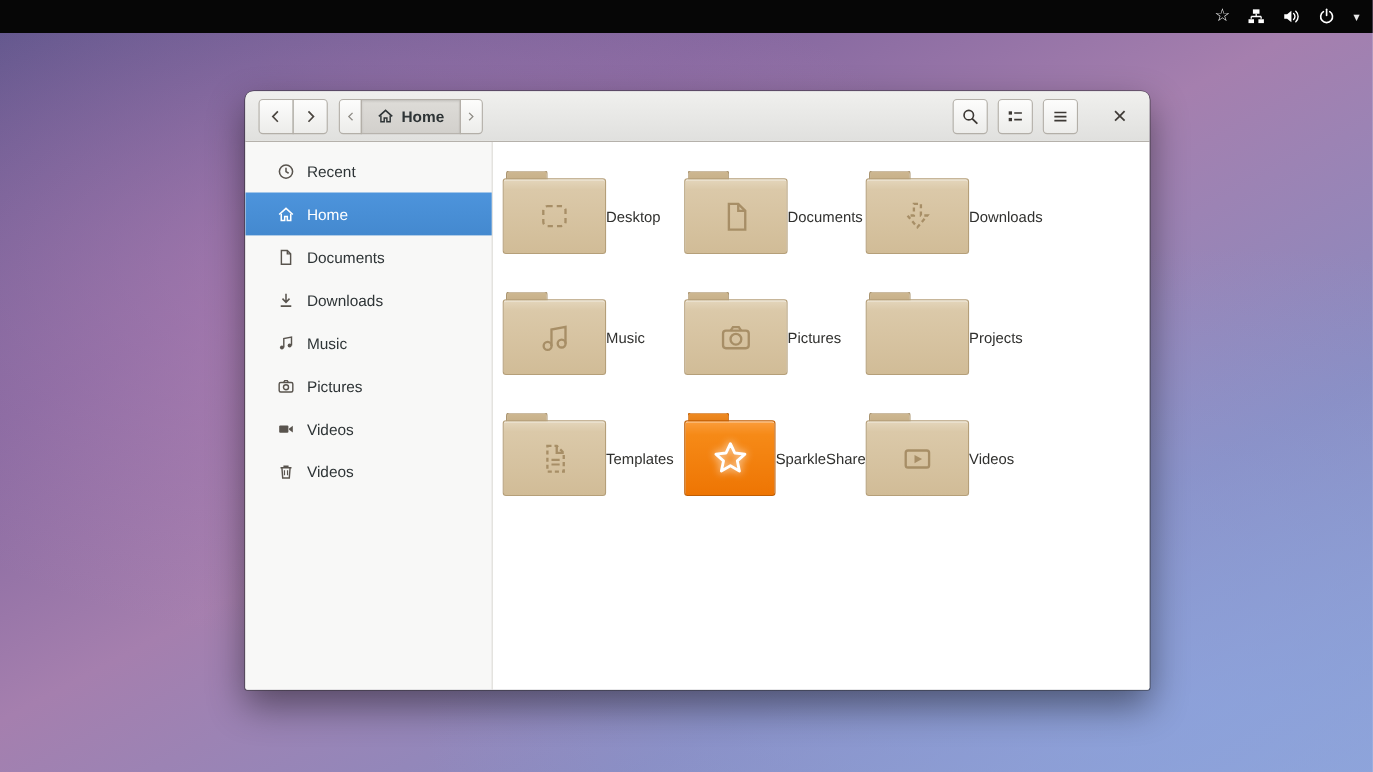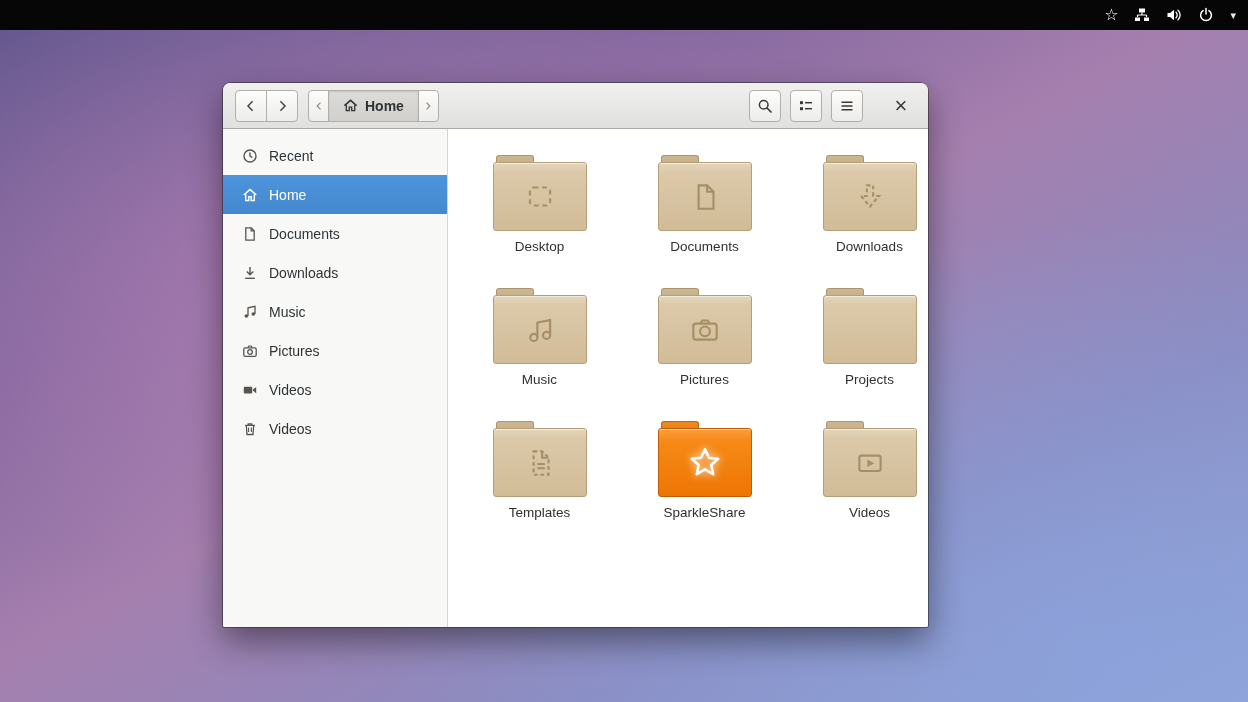--- a/index.html
+++ b/index.html
@@ -18,21 +18,21 @@
     position:absolute; top:0; left:0; right:0; height:30px;
     background:#060606; display:flex; align-items:center; justify-content:flex-end;
     padding-right:12px; gap:16px;
   }
   .tbicon { color:#fff; display:flex; align-items:center; justify-content:center; height:30px; cursor:default; }
   .tbicon.star { font-size:16px; line-height:30px; }
   .tbicon.chev { font-size:11px; color:#e8e8e8; }
 
   
   .window {
-    position:absolute; left:223px; top:83px; width:705px; height:544px;
+    position:absolute; left:223px; top:83px; width:822px; height:544px;
     border-radius:8px 8px 2px 2px;
     box-shadow:0 0 0 1px rgba(40,40,40,.55), 0 14px 34px rgba(0,0,0,.45);
     background:#fff; display:flex; flex-direction:column;
   }
   .headerbar {
     height:46px; flex:0 0 46px; border-radius:7px 7px 0 0;
     background:linear-gradient(#f0f0ee,#e0e0de);
     border-bottom:1px solid #ada9a2;
     display:flex; align-items:center; padding:0 12px;
   }
@@ -59,33 +59,33 @@
 
   .wbody { flex:1; display:flex; min-height:0; border-radius:0 0 2px 2px; overflow:hidden; }
 
   
   .sidebar {
     width:225px; flex:0 0 225px; background:#f8f8f7;
     border-right:1px solid #d8d5d0; padding-top:7px;
   }
   .srow {
     height:39px; display:flex; align-items:center; gap:11px;
-    padding-left:19px; color:#2e3436; font-size:14px; cursor:pointer;
+    padding-left:29px; color:#2e3436; font-size:14px; cursor:pointer;
   }
   .srow .sicon { width:16px; height:16px; display:flex; color:#59544e; }
   .srow.selected { background:linear-gradient(#4d94dc,#4489cf); color:#fff; }
   .srow.selected .sicon { color:#fff; }
 
   
   .content { flex:1; background:#fff; overflow:auto; }
   .grid {
     display:grid; grid-template-columns:repeat(3,165px);
     padding:26px 0 0 9px; row-gap:34px;
   }
-  .grid-item { display:flex; flex-direction:column; align-items:center; cursor:pointer; }
+  .grid-item { display:flex; flex-direction:row; align-items:center; cursor:pointer; }
   .flabel { margin-top:8px; font-size:13.5px; color:#30302e; }
 
   .folder { position:relative; width:94px; height:76px; }
   .folder .tab {
     position:absolute; top:0; left:3px; width:38px; height:14px;
     background:linear-gradient(#cdb791,#c2aa82);
     border:1px solid #ab9570; border-bottom:none; border-radius:3px 3px 0 0;
   }
   .folder .fbody {
     position:absolute; top:7px; left:0; right:0; bottom:0;

